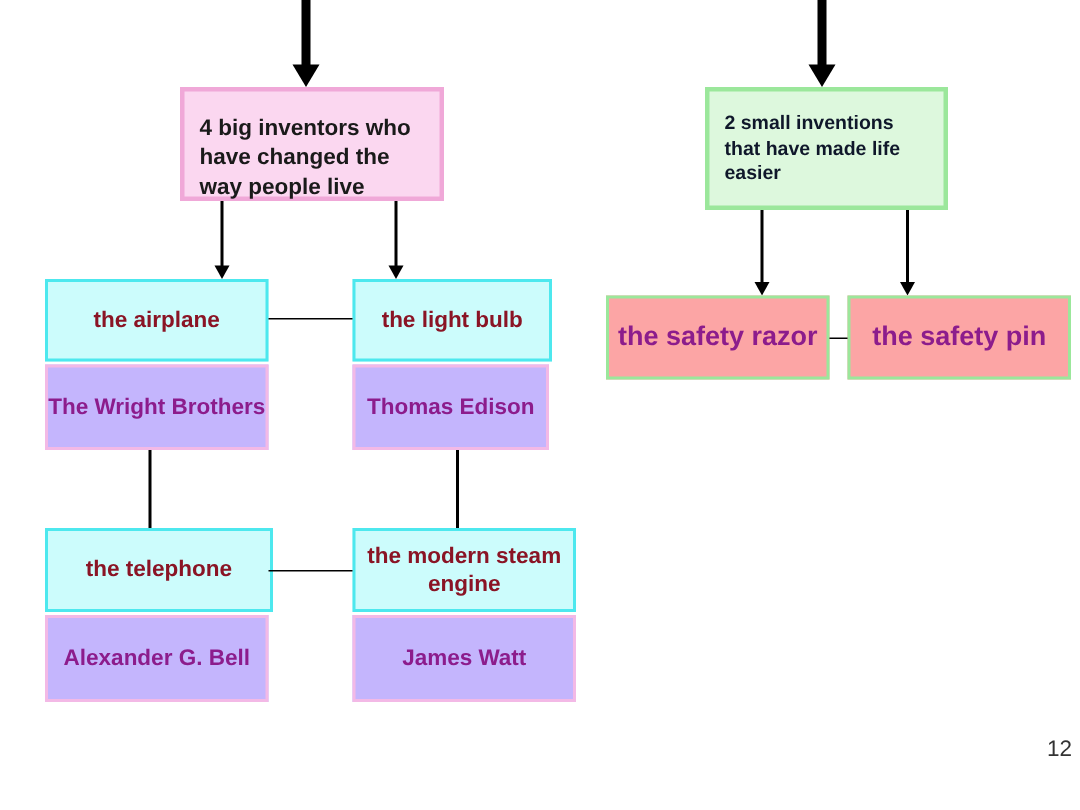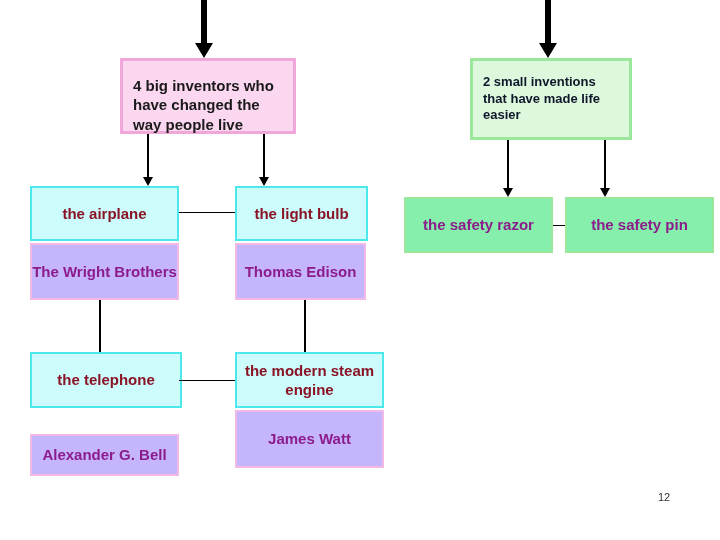--- a/index.html
+++ b/index.html
@@ -63,24 +63,24 @@
   .inv-pink {
     background: #c4b5fd;
     border: 2px solid #f3b9e6;
     color: #8c1c8c;
     font-size: 15px;
     font-weight: bold;
   }
 
   
   .inv-green {
-    background: #86efac;
+    background: #fca5a5;
     border: 2px solid #9be79b;
     color: #8c1c8c;
-    font-size: 15px;
+    font-size: 18px;
     font-weight: bold;
   }
 
   
   .vline {
     position: absolute;
     background: #000000;
   }
   .hline {
     position: absolute;
@@ -97,21 +97,22 @@
   }
   .arrow-head.big {
     border-left-width: 9px;
     border-right-width: 9px;
     border-top-width: 15px;
   }
 
   .page-num {
     position: absolute;
     color: #333333;
-    font-size: 11px;
+    font-size: 15px;
+    margin-left: 40px;
   }
 </style>
 </head>
 <body>
 
 <div id="canvas">
 
   <div class="vline" style="left:201px; top:0px; width:6px; height:45px;"></div>
   <div class="arrow-head big" style="left:195px; top:43px;"></div>
 
@@ -156,21 +157,21 @@
   <div class="vline" style="left:304px; top:300px; width:2px; height:53px;"></div>
 
   <div class="box inv-cyan" style="left:30px; top:352px; width:152px; height:56px;">the telephone</div>
 
   <div class="box inv-cyan" style="left:235px; top:352px; width:149px; height:56px;">
     <span>the modern steam engine</span>
   </div>
 
   <div class="hline" style="left:179px; top:380px; width:56px;"></div>
 
-  <div class="box inv-pink" style="left:30px; top:410px; width:149px; height:42px;margin-top:24px;">
+  <div class="box inv-pink" style="left:30px; top:410px; width:149px; height:58px;">
     <span>Alexander G. Bell</span>
   </div>
 
   <div class="box inv-pink" style="left:235px; top:410px; width:149px; height:58px;">James Watt</div>
 
   <div class="page-num" style="left:658px; top:491px;">12</div>
 
 </div>
 
 </body></html>

